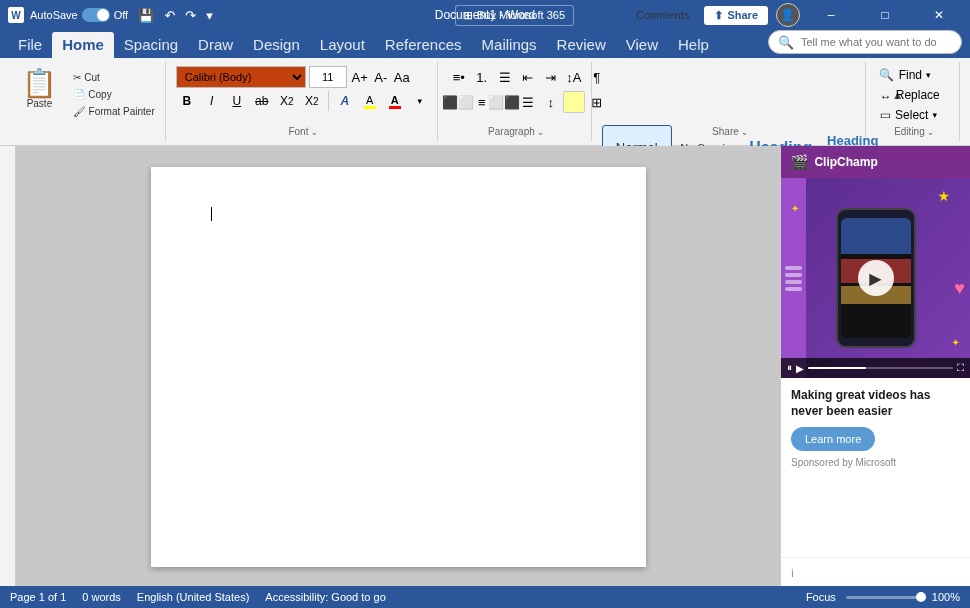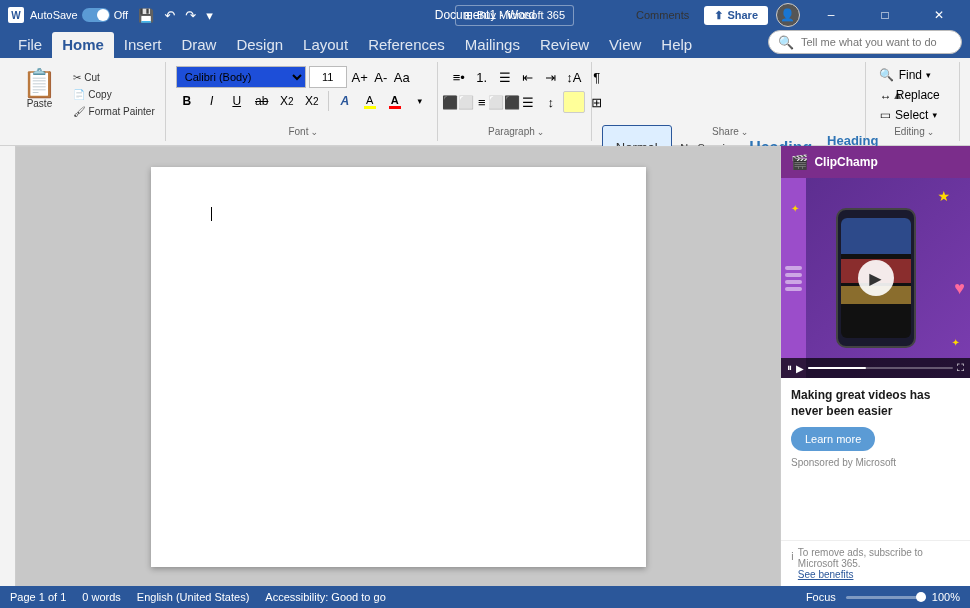--- a/index.html
+++ b/index.html
@@ -104,21 +104,21 @@
       gap: 3px;
       white-space: nowrap;
     }
 
     
     .font-controls-row { display: flex; flex-direction: column; gap: 2px; width: 100%; }
     .font-row1 { display: flex; align-items: center; gap: 3px; }
     .font-row2 { display: flex; align-items: center; gap: 3px; }
     .font-dropdown {
       border: 1px solid #bbb;
-      background: #1d4ed8;
+      background: #c2410c;
       padding: 1px 4px;
       font-size: 11px;
       height: 22px;
       cursor: pointer;
       width: 130px;
     }
     .font-size-input {
       border: 1px solid #bbb;
       background: white;
       padding: 1px 4px;
@@ -410,21 +410,21 @@
     <div class="profile-circle">👤</div>
     <button class="win-btn">–</button>
     <button class="win-btn">□</button>
     <button class="win-btn close">✕</button>
   </div>
 </div>
 
 <div class="ribbon-tabs">
   <div class="ribbon-tab">File</div>
   <div class="ribbon-tab active">Home</div>
-  <div class="ribbon-tab">Insert</div>
+  <div class="ribbon-tab">Spacing</div>
   <div class="ribbon-tab">Draw</div>
   <div class="ribbon-tab">Design</div>
   <div class="ribbon-tab">Layout</div>
   <div class="ribbon-tab">References</div>
   <div class="ribbon-tab">Mailings</div>
   <div class="ribbon-tab">Review</div>
   <div class="ribbon-tab">View</div>
   <div class="ribbon-tab">Help</div>
 
   <div class="tell-me" style="margin-left:auto; margin-bottom:4px;">
@@ -636,25 +636,20 @@
         <span class="vc-btn">⛶</span>
       </div>
     </div>
     <div class="ad-text-area">
       <div class="ad-title">Making great videos has never been easier</div>
       <button class="learn-more-btn">Learn more</button>
       <div class="sponsored-text">Sponsored by Microsoft</div>
     </div>
     <div class="remove-ads-text">
       <span class="info-icon">ℹ</span>
-      <span>
-        <span>To remove ads, subscribe to Microsoft 365.</span>
-        <br>
-        <span class="see-benefits">See benefits</span>
-      </span>
     </div>
   </div>
 </div>
 
 <div class="status-bar">
   <div class="status-left">
     <span>Page 1 of 1</span>
     <span>0 words</span>
     <span>English (United States)</span>
     <span>Accessibility: Good to go</span>

